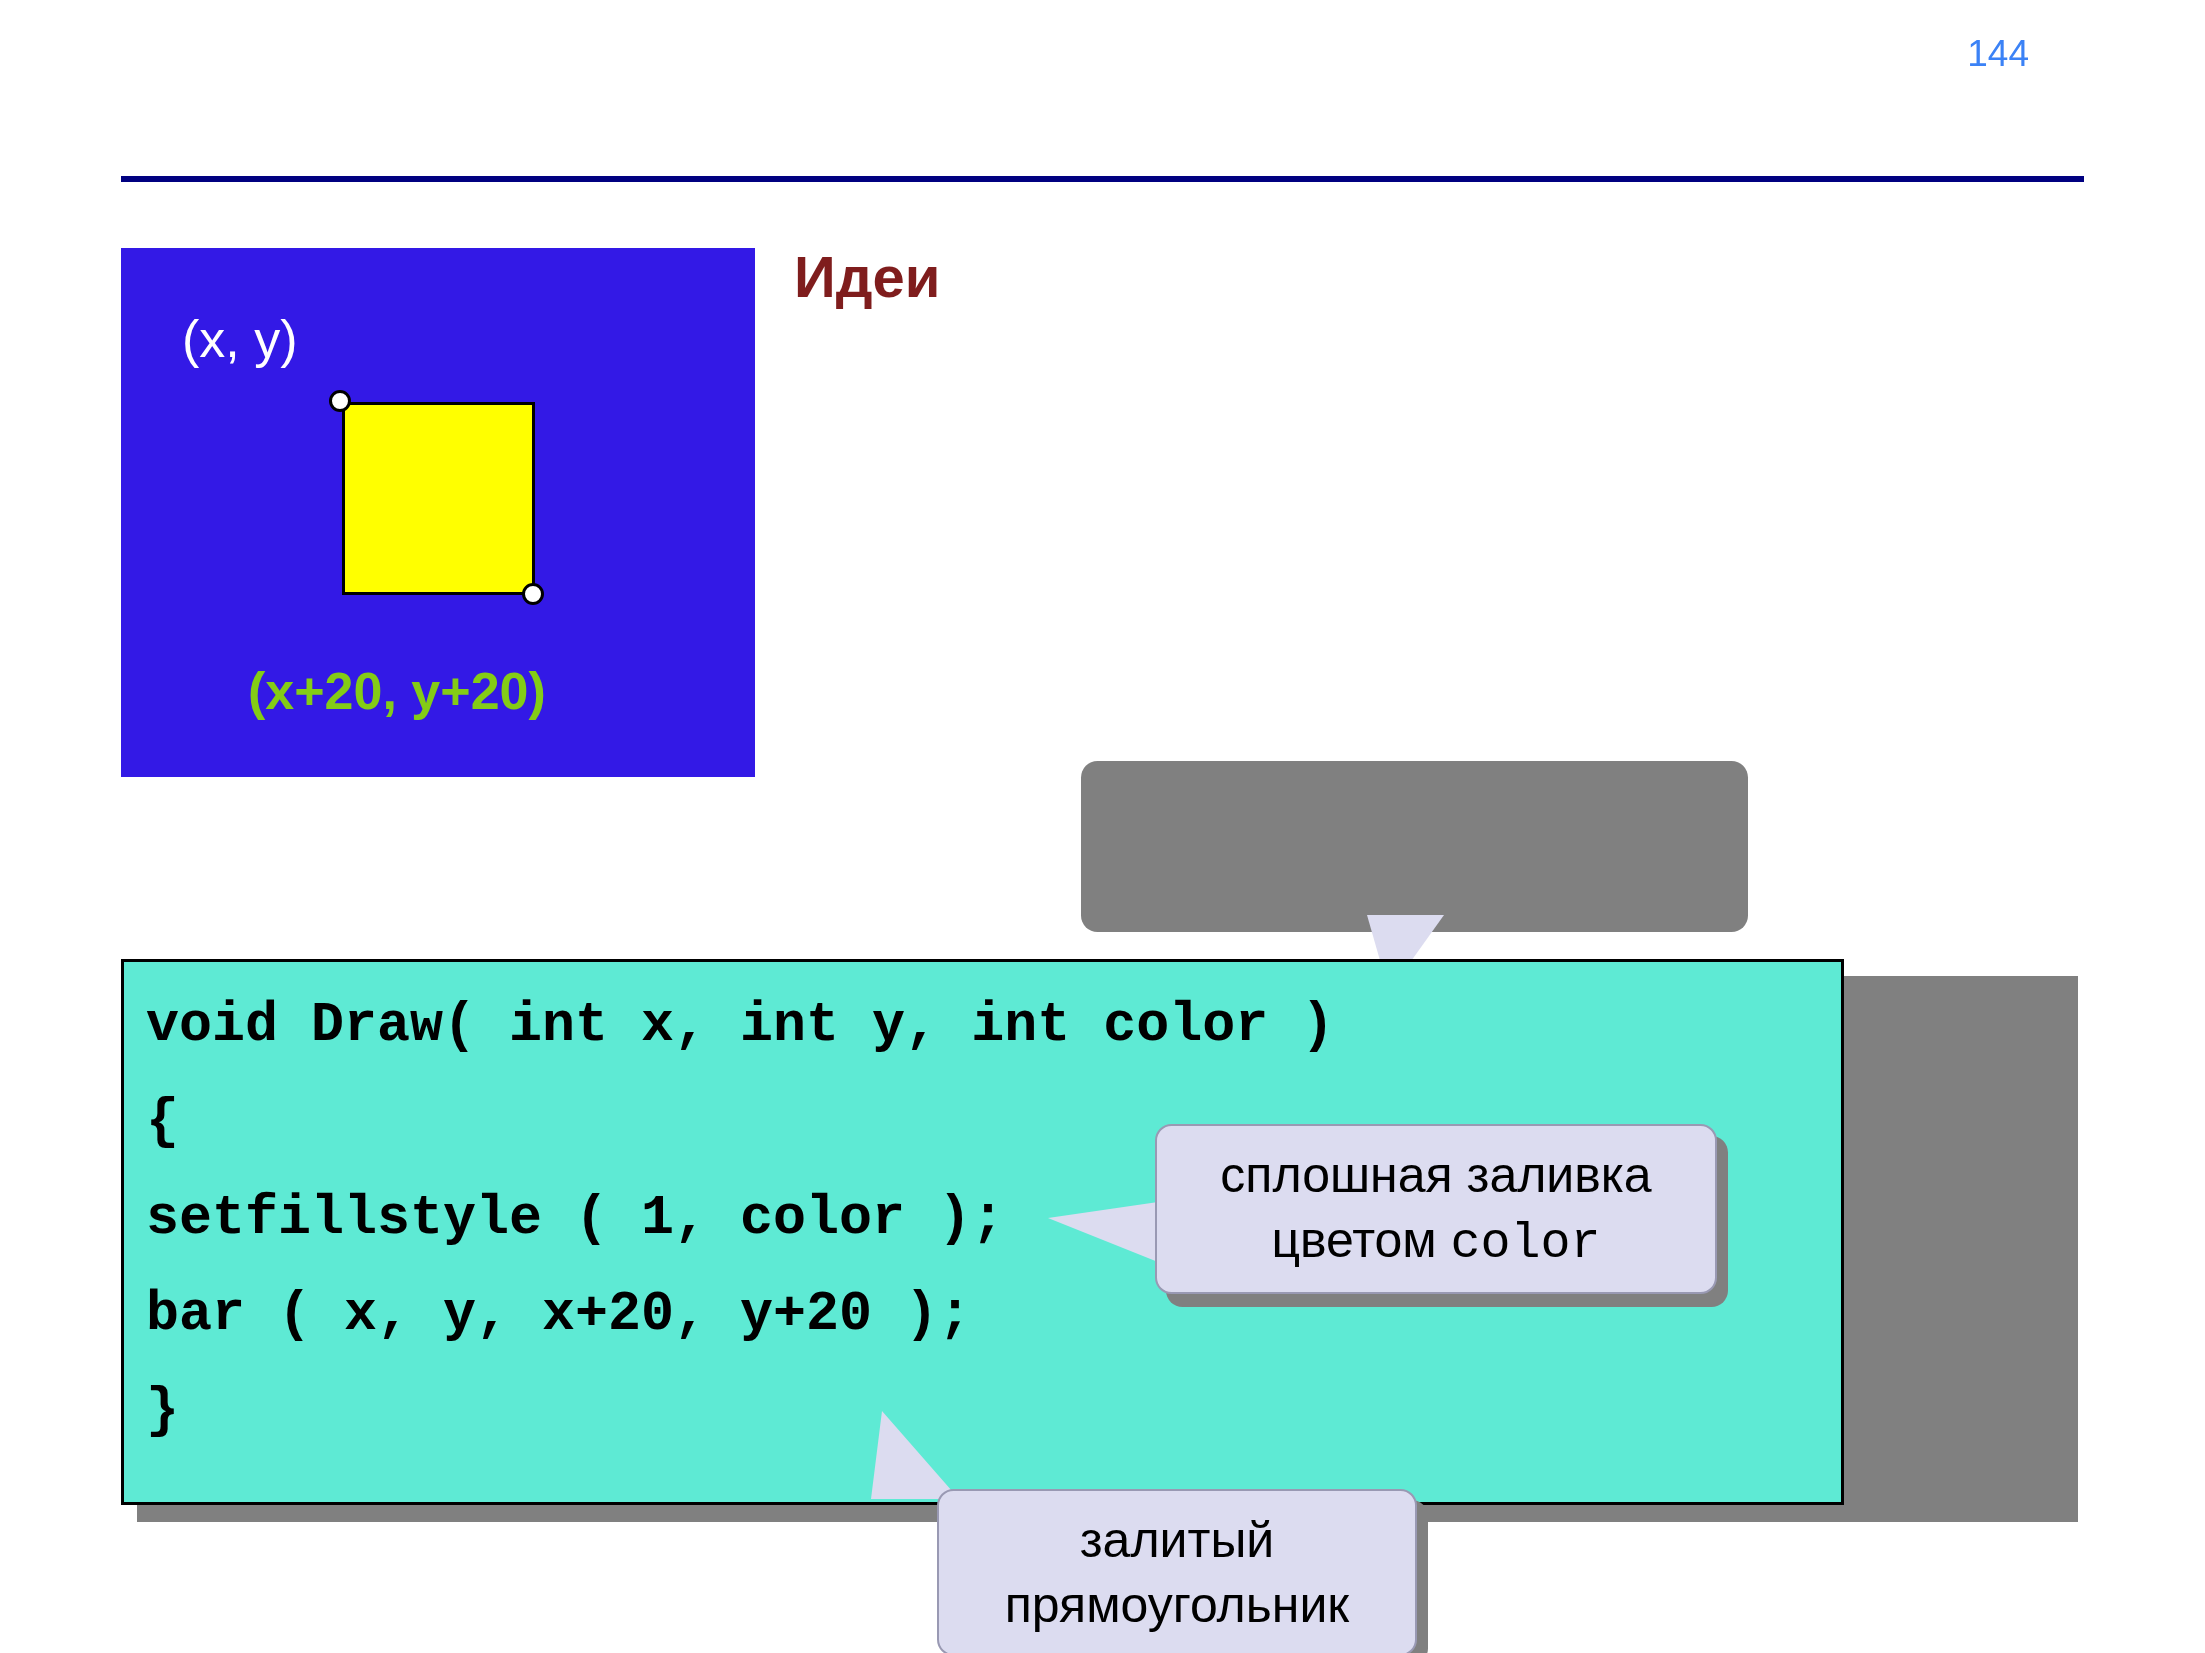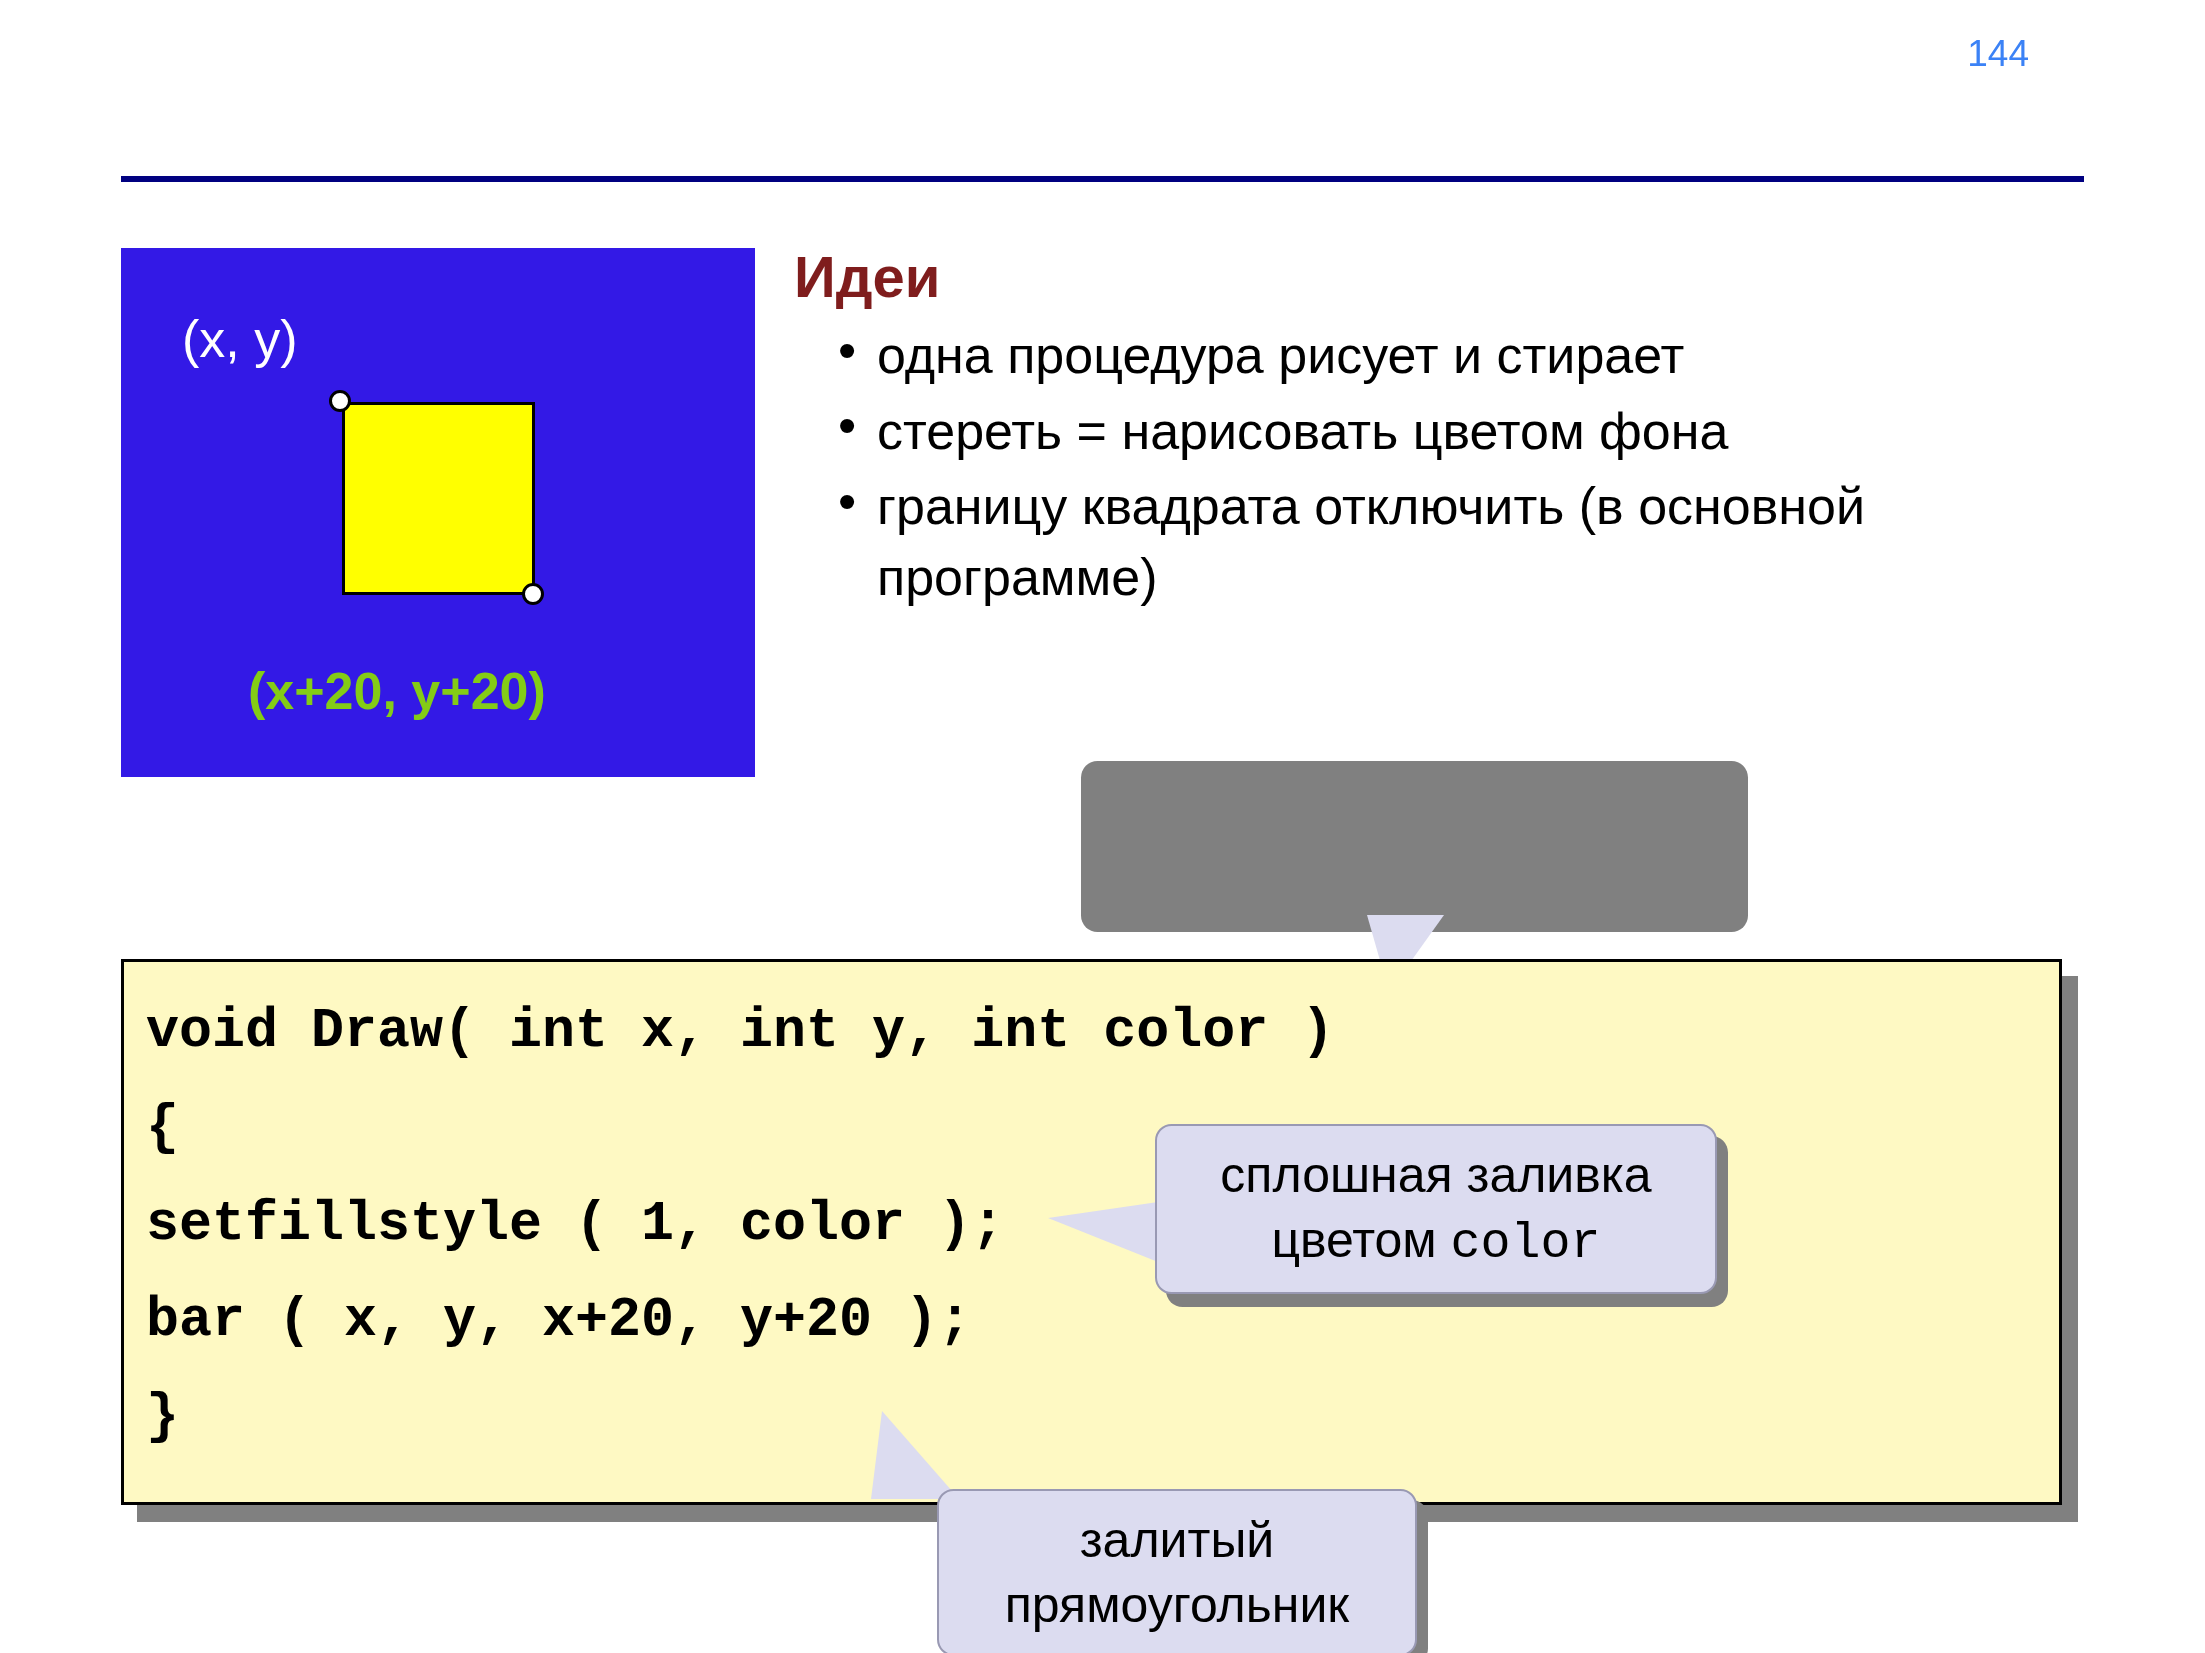--- a/index.html
+++ b/index.html
@@ -122,25 +122,25 @@
     top: 976px;
     left: 137px;
     width: 1941px;
     height: 546px;
     background: #808080;
   }
   .code-box {
     position: absolute;
     top: 959px;
     left: 121px;
-    width: 1941px;
+    width: 1723px;
     height: 546px;
-    background: #fef9c3;
+    background: #5eead4;
     border: 3.3px solid #000;
-    padding: 22px 22px;
+    padding: 16px 22px;
   }
   .code-line {
     font-family: "Courier New", monospace;
     font-size: 55px;
     font-weight: bold;
     line-height: 1.75;
     white-space: pre;
   }
 
   
@@ -222,25 +222,20 @@
 
   <div class="diagram">
     <div class="coord-top">(x, y)</div>
     <div class="square"></div>
     <div class="dot dot-tl"></div>
     <div class="dot dot-br"></div>
     <div class="coord-bot">(x+20, y+20)</div>
   </div>
 
   <div class="ideas-title">Идеи</div>
-  <div class="ideas-list">
-    <div class="idea-item">одна процедура рисует и стирает</div>
-    <div class="idea-item">стереть = нарисовать цветом фона</div>
-    <div class="idea-item">границу квадрата отключить (в основной программе)</div>
-  </div>
 
   <div class="callout-shadow c1s"></div>
   <div class="p1">
       <div class="p1-fill"></div>
     </div>
 
   <div class="code-shadow"></div>
   <div class="code-box">
     <div class="code-line">void Draw( int x, int y, int color )</div>
     <div class="code-line">{</div>

